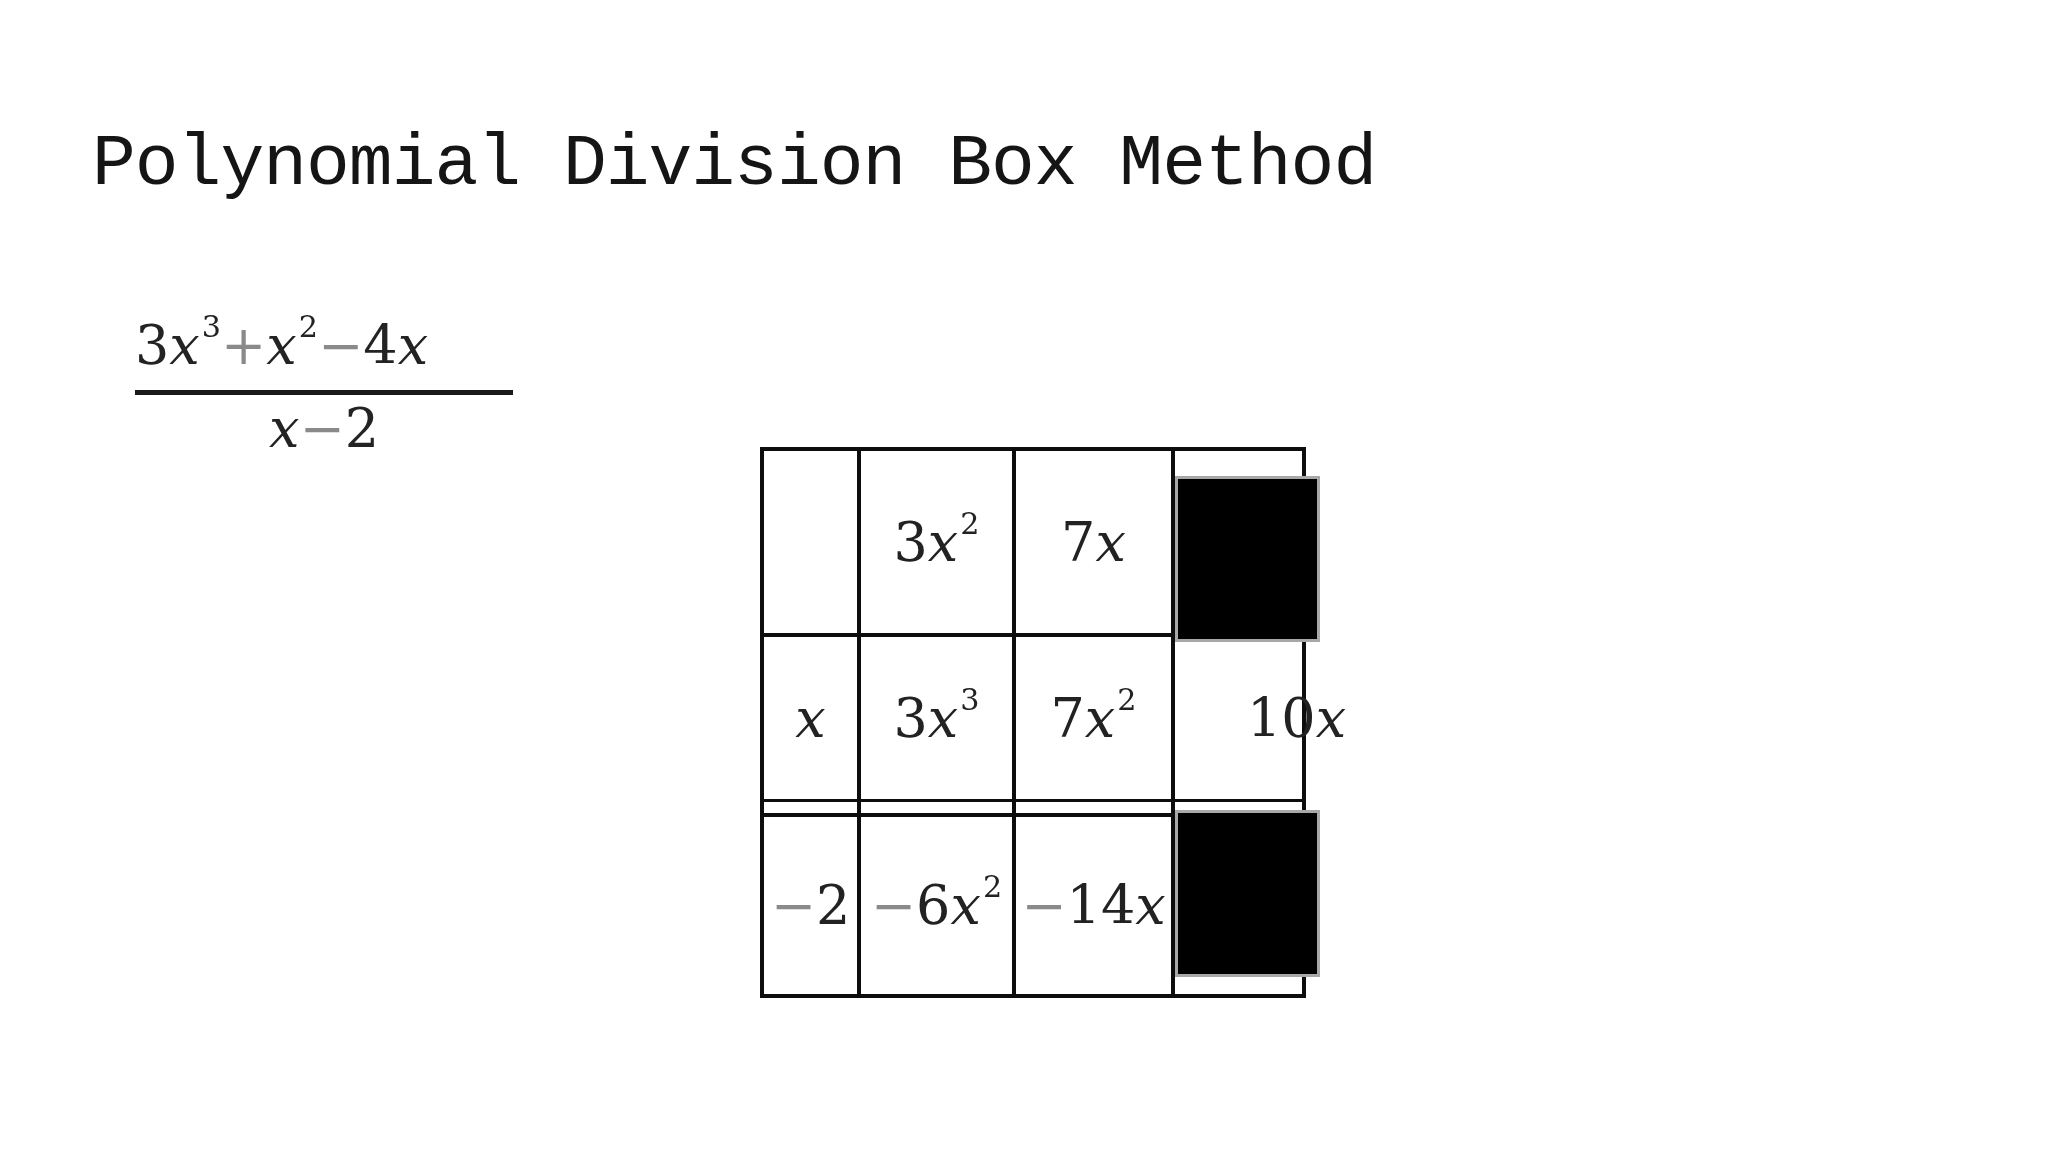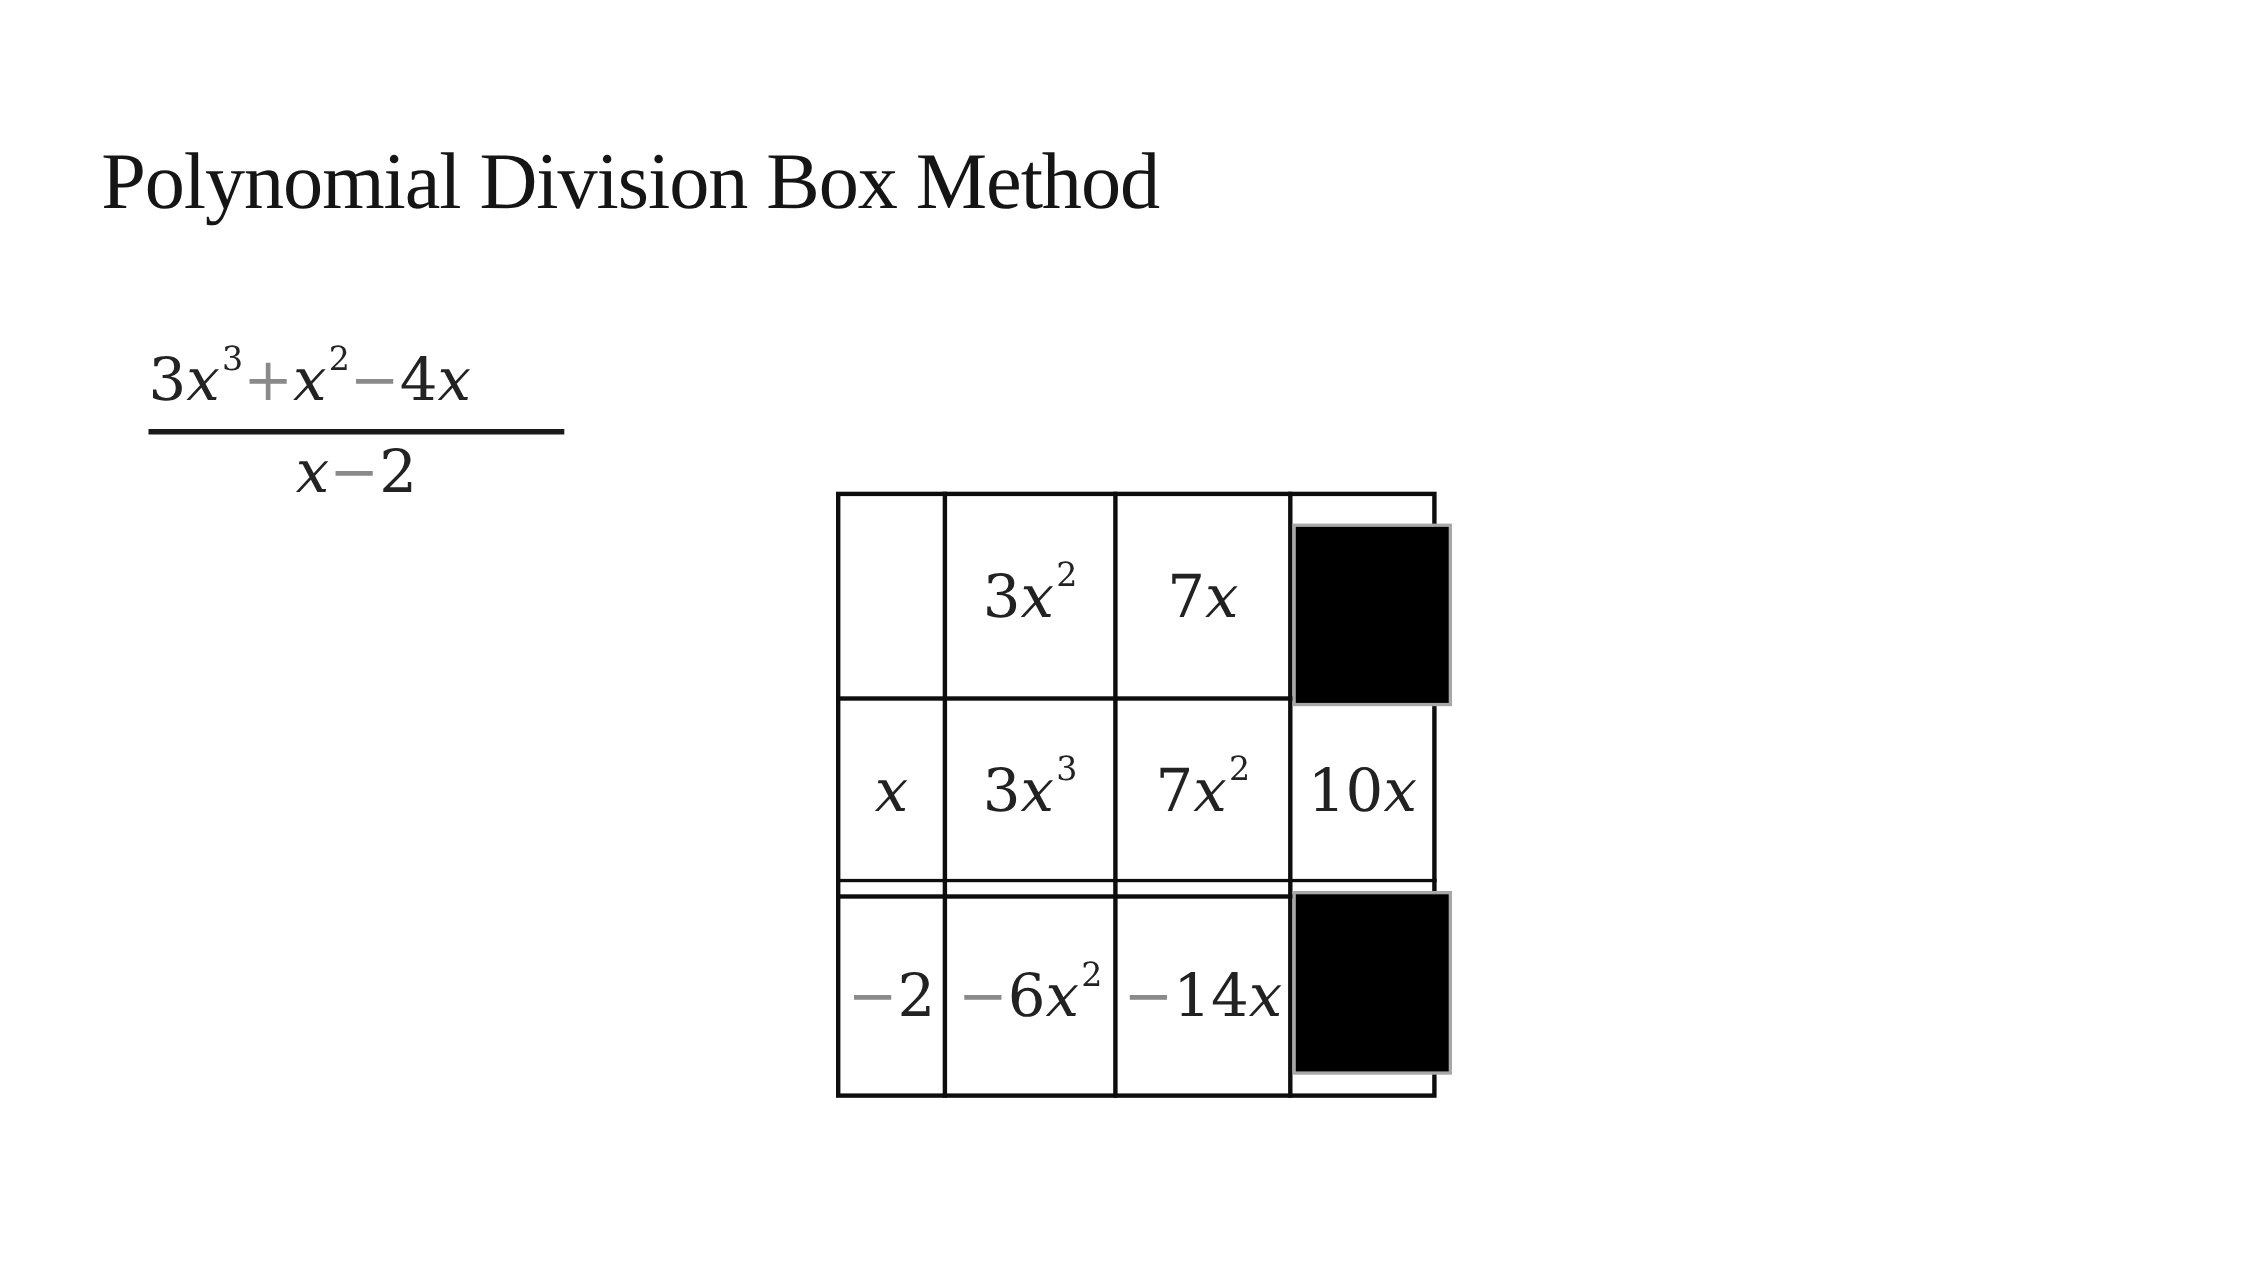--- a/index.html
+++ b/index.html
@@ -3,21 +3,21 @@
 <meta charset="utf-8">
 <style>
   html,body{margin:0;padding:0;}
   body{
     width:2048px;height:1152px;position:relative;overflow:hidden;
     background:#ffffff;font-family:"DejaVu Serif",serif;
   }
   
   .title{
     position:absolute;left:92px;top:127px;
-    font-family:Liberation Serif, serif;
+    font-family:Liberation Mono, monospace;
     font-size:73px;line-height:1.05;letter-spacing:-1px;
     color:#151515;white-space:nowrap;
   }
   
   .fraction{position:absolute;left:135px;top:300px;width:378px;color:#232323;}
   .fraction .num{height:90px;display:flex;align-items:center;justify-content:flex-start;}
   .fraction .bar{height:5px;background:#1a1a1a;}
   .fraction .den{height:66px;display:flex;align-items:center;justify-content:center;}
   .mathtext{font-size:54px;white-space:nowrap;}
   .mathtext i{font-style:italic;}
@@ -67,21 +67,21 @@
 
   <div class="cell mathtext" style="left:764px;top:451px;width:93px;height:182px;"></div>
   <div class="cell mathtext" style="left:861px;top:451px;width:151px;height:182px;">3<i>x</i><sup>2</sup></div>
   <div class="cell mathtext" style="left:1016px;top:451px;width:155px;height:182px;">7<i>x</i></div>
 
   <div class="cell mathtext" style="left:764px;top:637px;width:93px;height:162px;">
       <i>x</i>
     </div>
   <div class="cell mathtext" style="left:861px;top:637px;width:151px;height:162px;">3<i>x</i><sup>3</sup></div>
   <div class="cell mathtext" style="left:1016px;top:637px;width:155px;height:162px;">7<i>x</i><sup>2</sup></div>
-  <div class="cell mathtext" style="left:1175px;top:637px;width:127px;height:162px;">10<i>x</i></div>
+  <div class="cell mathtext" style="left:1233px;top:637px;width:127px;height:162px;">10<i>x</i></div>
 
   <div class="cell mathtext" style="left:764px;top:817px;width:93px;height:177px;"><span class="op">−</span>2</div>
   <div class="cell mathtext" style="left:861px;top:817px;width:151px;height:177px;"><span class="op">−</span>6<i>x</i><sup>2</sup></div>
   <div class="cell mathtext" style="left:1016px;top:817px;width:155px;height:177px;"><span class="op">−</span>14<i>x</i></div>
 
   <div class="redaction" style="left:1178px;top:479px;width:139px;height:160px;"></div>
   <div class="redaction" style="left:1178px;top:813px;width:139px;height:161px;"></div>
 </div>
 
 </body></html>

